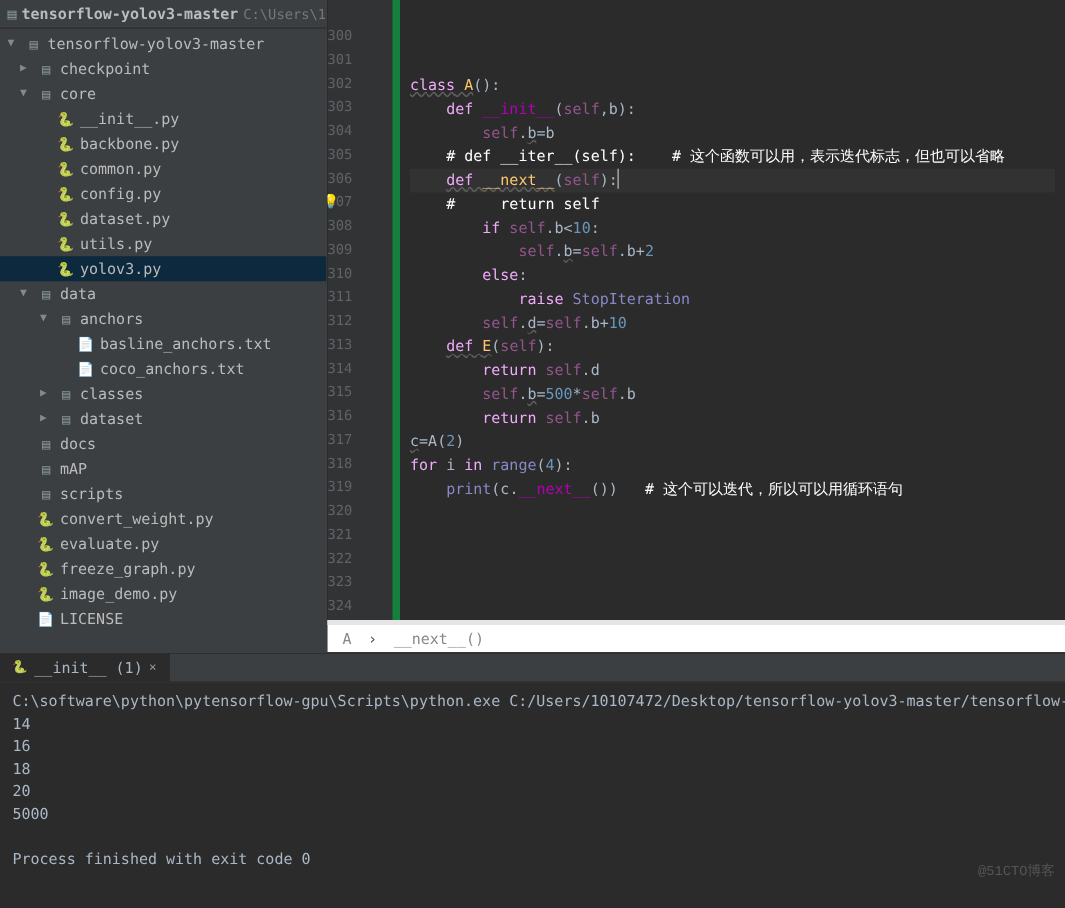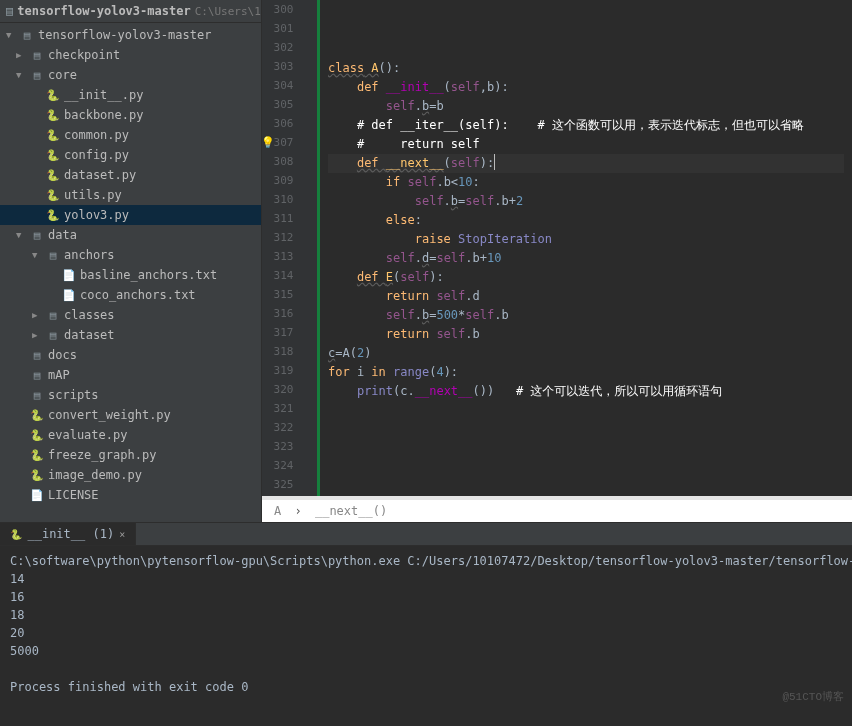--- a/index.html
+++ b/index.html
@@ -21,30 +21,30 @@
     .py-icon { color: #ffd43b; }
     .txt-icon { color: #aaa; }
     .tree-item .label { color: #bbbbbb; }
     
     .i1 { padding-left: 16px; }
     .i2 { padding-left: 32px; }
     .i3 { padding-left: 48px; }
     
     .editor { flex: 1; background: #2b2b2b; display: flex; flex-direction: column; }
     .code-area { display: flex; flex: 1; overflow: hidden; }
-    .gutter { width: 58px; background: #313335; color: #606366; text-align: center; padding: 0 12px 2px 0; line-height: 19px; font-size: 11px; border-right: 3px solid #15803d; }
+    .gutter { width: 58px; background: #313335; color: #606366; text-align: left; padding: 19px 12px 2px 0; line-height: 19px; font-size: 11px; border-right: 6px solid #15803d; }
     .gutter-line { height: 19px; position: relative; }
     .bulb { color: #d4a84b; position: absolute; right: 30px; }
     
     .code { flex: 1; padding: 2px 8px; line-height: 19px; font-size: 12px; }
     .code-line { height: 19px; white-space: pre; }
     .code-line.current { background: #323232; position: relative; }
     .cursor { position: absolute; border-left: 1px solid #bbb; height: 16px; }
     
-    .kw { color: #fdba74; }
+    .kw { color: #f0abfc; }
     .fn { color: #ffc66d; }
     .magic { color: #b200b2; }
     .self { color: #94558d; }
     .num { color: #6897bb; text-align: right; }
     .comment { color: #ffffff; }
     .builtin { color: #8888c6; margin-top: 15px; }
     .underline { text-decoration: underline wavy #5c5c5c; }
     
     .breadcrumb { padding: 4px 12px; background: #ffffff; border-top: 4px solid #e5e5e5; color: #888; font-size: 12px; }
     .breadcrumb .sep { margin: 0 6px; color: #555; }
@@ -229,22 +229,22 @@
         <div class="gutter-line">325</div>
       </div>
       <div class="code">
         <div class="code-line"></div>
         <div class="code-line"></div>
         <div class="code-line"></div>
         <div class="code-line"><span class="kw underline">class</span><span class="fn underline"> A</span><span>():</span></div>
         <div class="code-line">    <span class="kw">def </span><span class="magic">__init__</span><span>(</span><span class="self">self</span><span>,b):</span></div>
         <div class="code-line">        <span class="self">self</span><span>.</span><span class="underline">b</span><span>=</span><span>b</span></div>
         <div class="code-line">    <span class="comment"># def __iter__(self):</span>    <span class="comment"># 这个函数可以用，表示迭代标志，但也可以省略</span></div>
+        <div class="code-line current">    <span class="kw underline">def </span><span class="fn underline">__next__</span><span>(</span><span class="self">self</span><span>):</span><span class="cursor"></span></div>
         <div class="code-line">    <span class="comment">#     return self</span></div>
-        <div class="code-line current">    <span class="kw underline">def </span><span class="fn underline">__next__</span><span>(</span><span class="self">self</span><span>):</span><span class="cursor"></span></div>
         <div class="code-line">        <span class="kw">if </span><span class="self">self</span><span>.</span><span>b</span><span>&lt;</span><span class="num">10</span><span>:</span></div>
         <div class="code-line">            <span class="self">self</span><span>.</span><span class="underline">b</span><span>=</span><span class="self">self</span><span>.</span><span>b</span><span>+</span><span class="num">2</span></div>
         <div class="code-line">        <span class="kw">else</span><span>:</span></div>
         <div class="code-line">            <span class="kw">raise </span><span class="builtin">StopIteration</span></div>
         <div class="code-line">        <span class="self">self</span><span>.</span><span class="underline">d</span><span>=</span><span class="self">self</span><span>.</span><span>b</span><span>+</span><span class="num">10</span></div>
         <div class="code-line">    <span class="kw underline">def </span><span class="fn underline">E</span><span>(</span><span class="self">self</span><span>):</span></div>
         <div class="code-line">        <span class="kw">return </span><span class="self">self</span><span>.</span><span>d</span></div>
         <div class="code-line">        <span class="self">self</span><span>.</span><span class="underline">b</span><span>=</span><span class="num">500</span><span>*</span><span class="self">self</span><span>.</span><span>b</span></div>
         <div class="code-line">        <span class="kw">return </span><span class="self">self</span><span>.</span><span>b</span></div>
         <div class="code-line"><span class="underline">c</span><span>=</span><span>A</span><span>(</span><span class="num">2</span><span>)</span></div>

